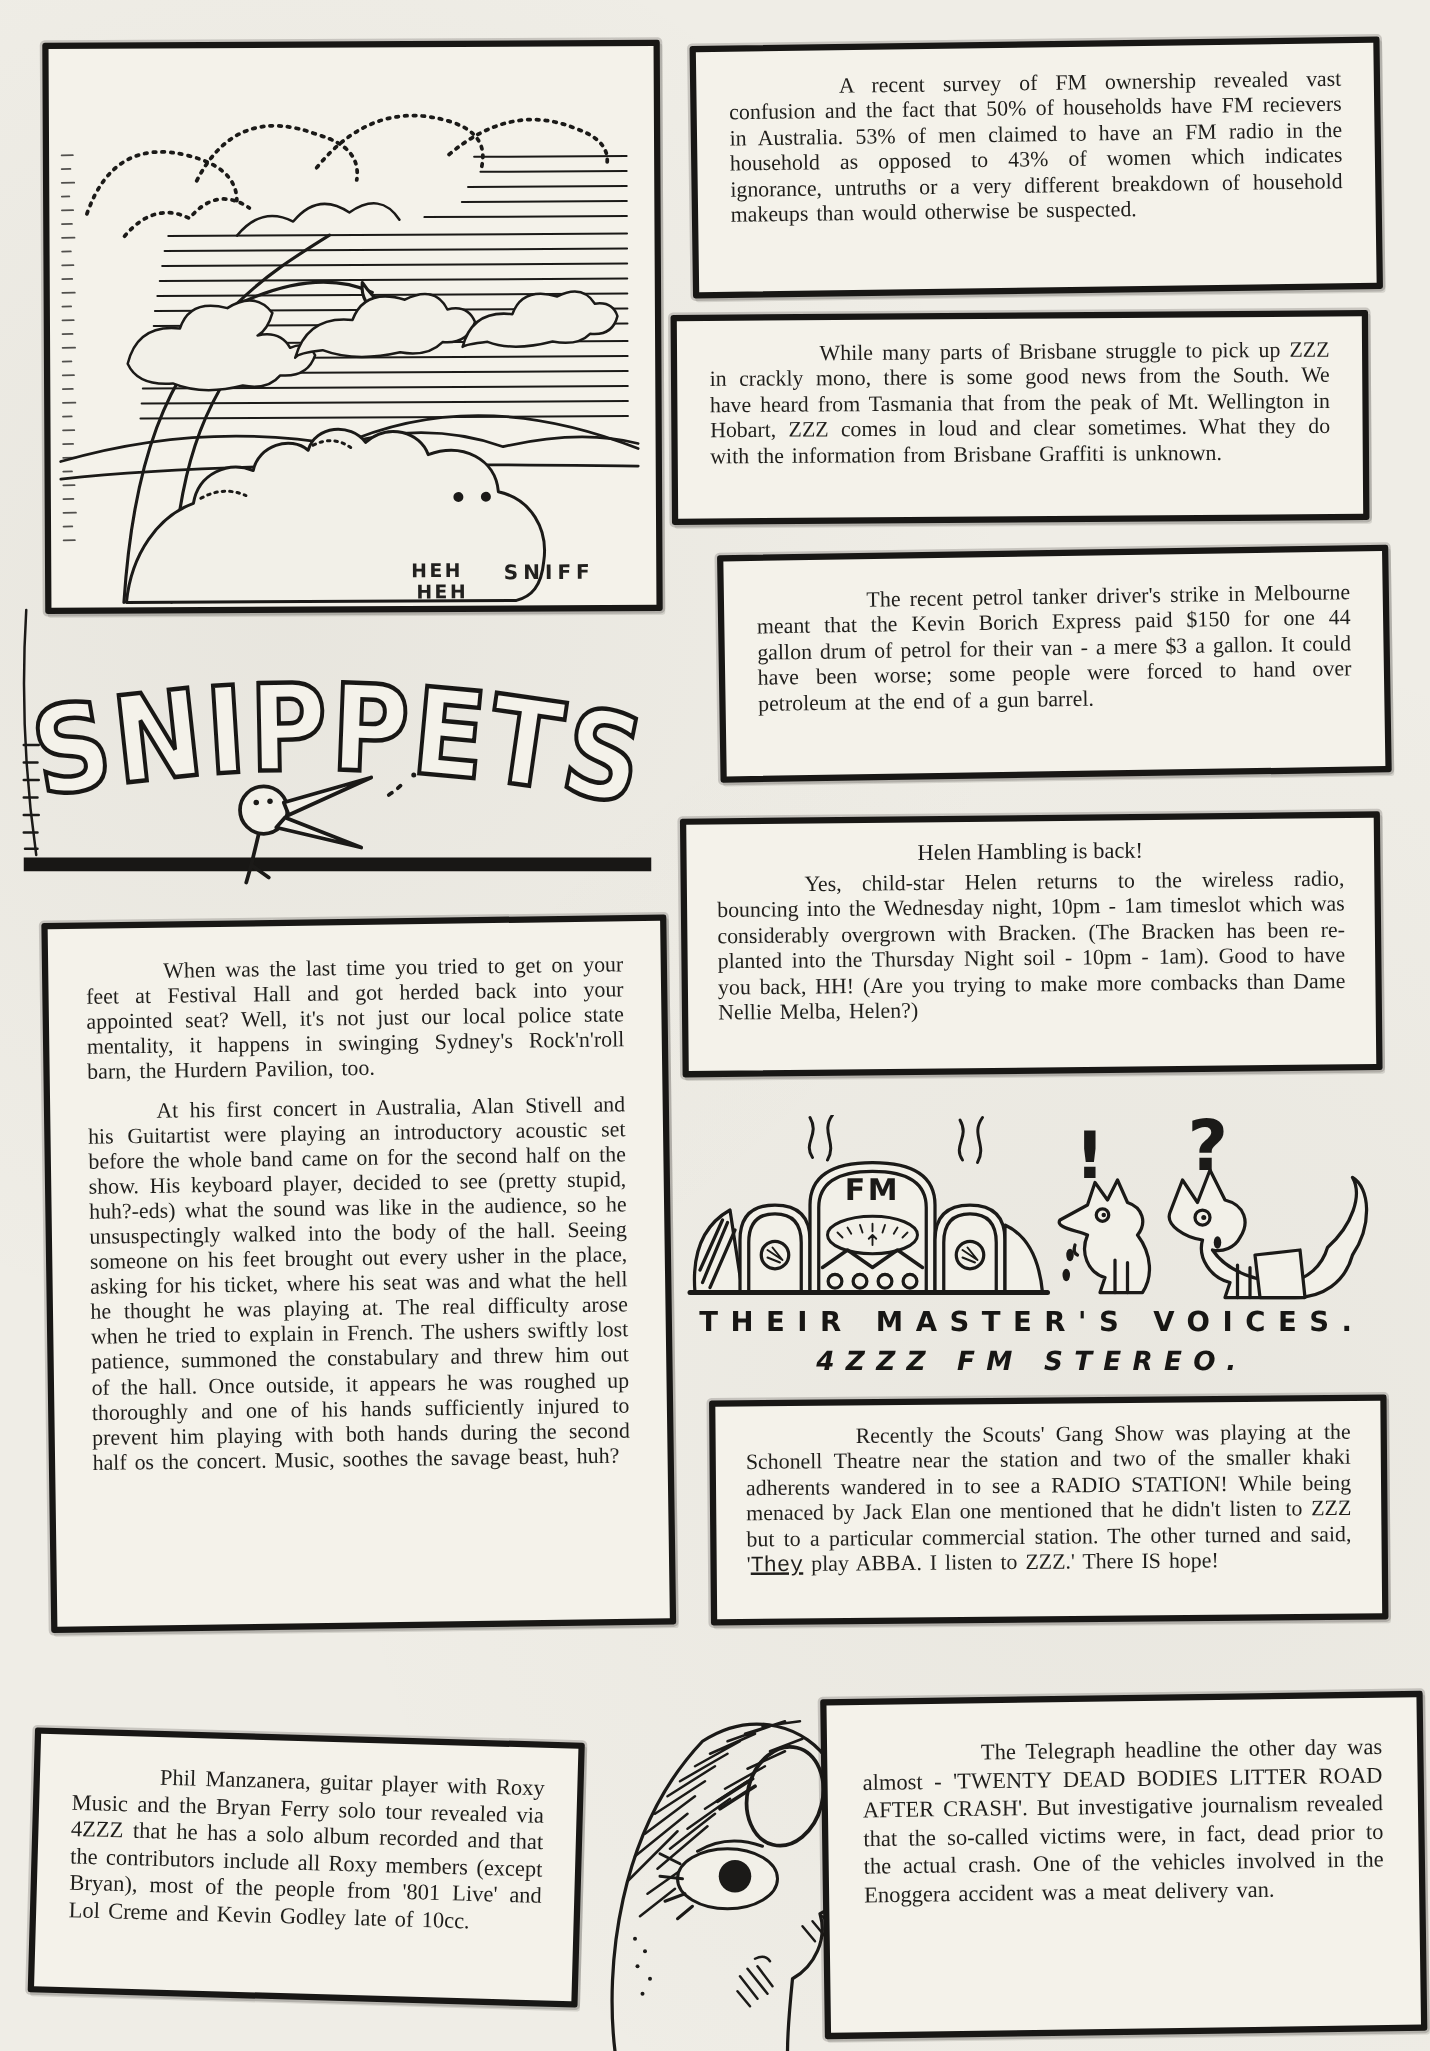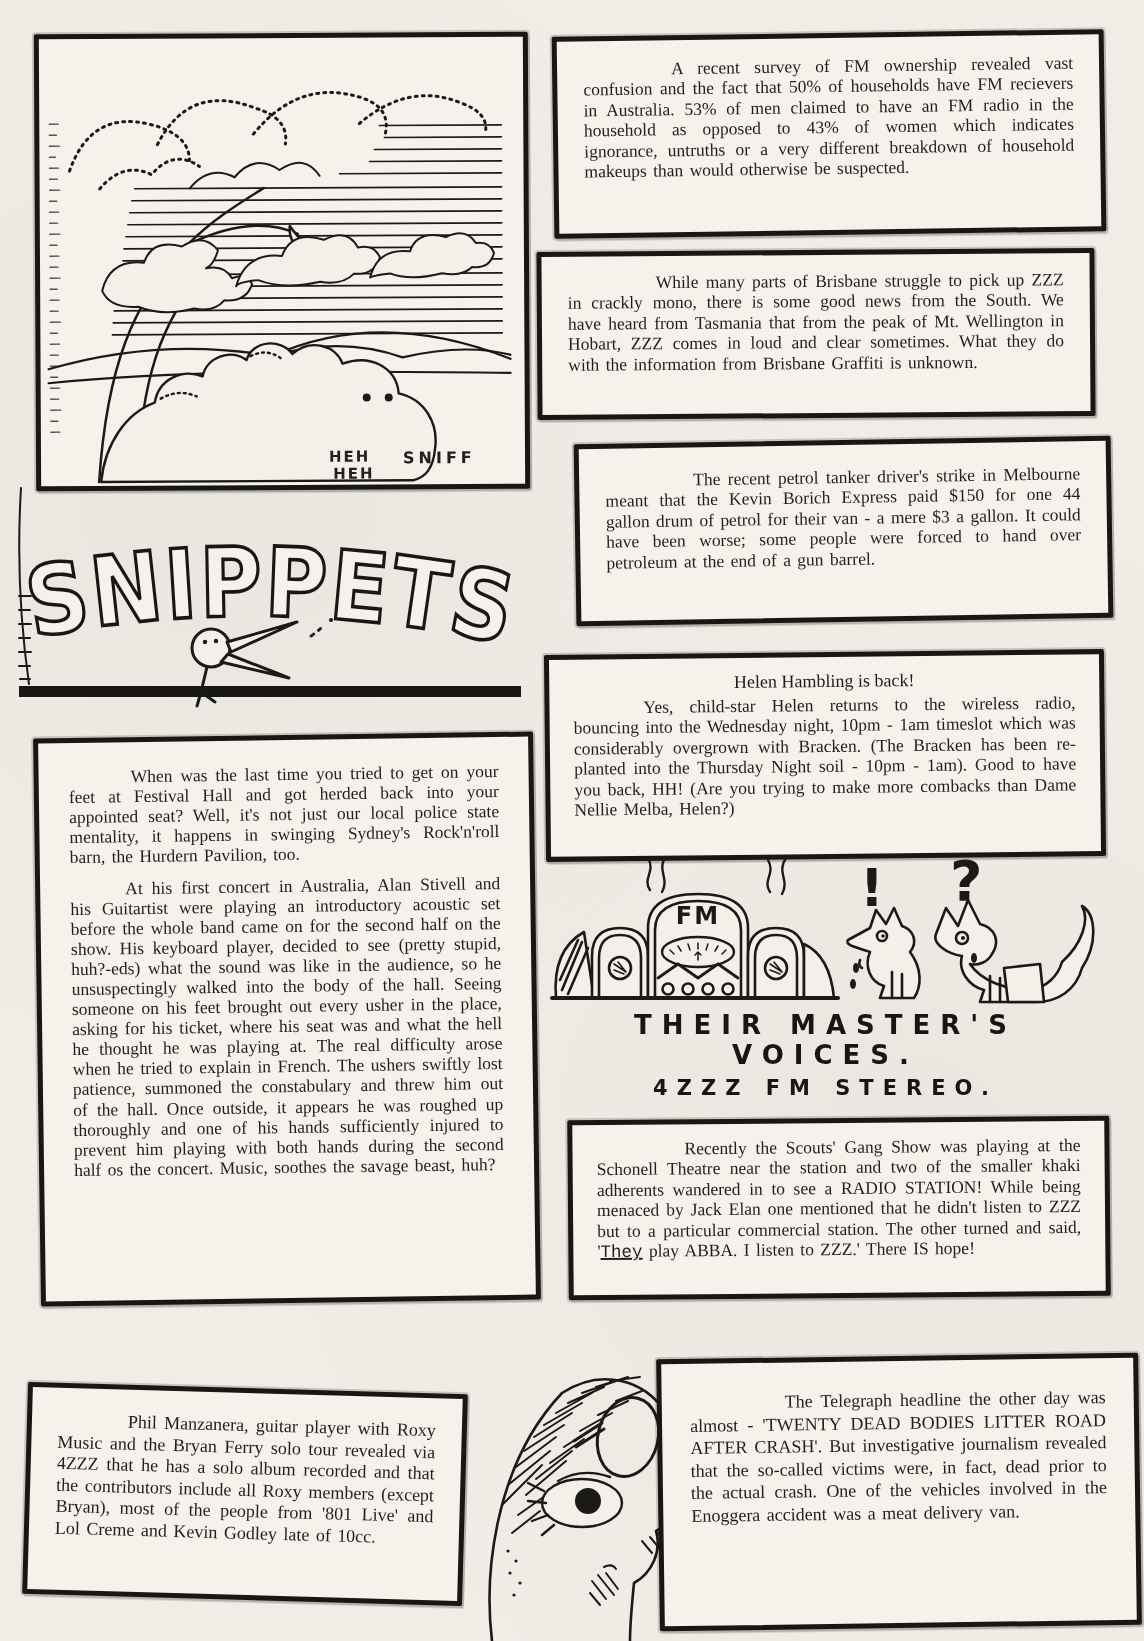--- a/index.html
+++ b/index.html
@@ -15,22 +15,22 @@
     box-shadow:0 0 0 2px rgba(25,23,20,.18), 2px 3px 0 rgba(25,23,20,.12);
     box-sizing:border-box;overflow:hidden;border-radius:2px;
   }
   .box p{margin:0;font-size:17.5px;line-height:1.17;text-align:justify;word-spacing:2px;color:#201f1c;}
   .ind p, p.ind{text-indent:88px;}
   .illus{position:absolute;}
   svg{display:block;}
   .ink{stroke:#1b1a18;fill:none;stroke-linecap:round;stroke-linejoin:round;}
   .paperfill{fill:#f2f0e8;}
   .hand{font-family:"DejaVu Sans", sans-serif;font-weight:bold;color:#171614;}
-  .caption1{letter-spacing:10px;font-size:26px;text-align:center;margin-top:4px;}
-  .caption2{letter-spacing:9px;font-size:21px;text-align:center;margin-top:6px;}
+  .caption1{letter-spacing:10px;font-size:22px;text-align:center;margin-top:4px;}
+  .caption2{letter-spacing:9px;font-size:21px;text-align:center;margin-top:6px;font-style:italic;}
   .helen-head{display:block;text-align:center;font-size:18px;margin:0 0 3px 0;}
   .uline{text-decoration:underline;text-decoration-thickness:2px;font-family:Liberation Mono, monospace;}
   #festival-box p.p2{margin-top:12px;}
   #festival-box p{text-indent:55px;font-size:17.5px;line-height:1.145;}
   #festival-box p.p1{text-indent:62px;}
   #phil-box p{font-size:18px;line-height:1.2;text-indent:70px;}
   #telegraph-box p{font-size:18px;line-height:1.25;text-indent:95px;}
   #helen-box p.body{text-indent:70px;}
 </style>
 </head>
@@ -187,21 +187,21 @@
 
   <article class="box ind" style="left:575px;top:440px;width:537px;height:182px;transform:rotate(-0.9deg);padding:22px 26px;">
     <p>The recent petrol tanker driver's strike in Melbourne meant that the Kevin Borich Express paid $150 for one 44 gallon drum of petrol for their van - a mere $3 a gallon. It could have been worse; some people were forced to hand over petroleum at the end of a gun barrel.</p>
   </article>
 
   <article class="box" id="helen-box" style="left:545px;top:652px;width:560px;height:207px;transform:rotate(-0.6deg);padding:14px 24px;">
     <span class="helen-head">Helen Hambling is back!</span>
     <p class="body">Yes, child-star Helen returns to the wireless radio, bouncing into the Wednesday night, 10pm - 1am timeslot which was considerably overgrown with Bracken. (The Bracken has been re-planted into the Thursday Night soil - 10pm - 1am). Good to have you back, HH! (Are you trying to make more combacks than Dame Nellie Melba, Helen?)</p>
   </article>
 
-  <div class="illus" style="left:538px;top:856px;width:575px;height:212px;">
+  <div class="illus" style="left:538px;top:892px;width:575px;height:212px;">
     <svg width="575" height="150" viewBox="0 0 575 150">
 
       <g class="ink" stroke-width="2.4">
         <path d="M112 34 C104 22 118 16 110 2 M124 36 C132 22 118 14 128 0"></path>
         <path d="M232 36 C224 24 238 18 230 4 M244 38 C252 24 238 16 248 2"></path>
       </g>
 
       <g class="ink" stroke-width="2.6">
         <path class="paperfill" d="M18 142 Q14 94 46 76 L56 142 Z"></path>
         <path d="M24 134 L44 86 M30 138 L50 92 M22 124 L40 84"></path>

